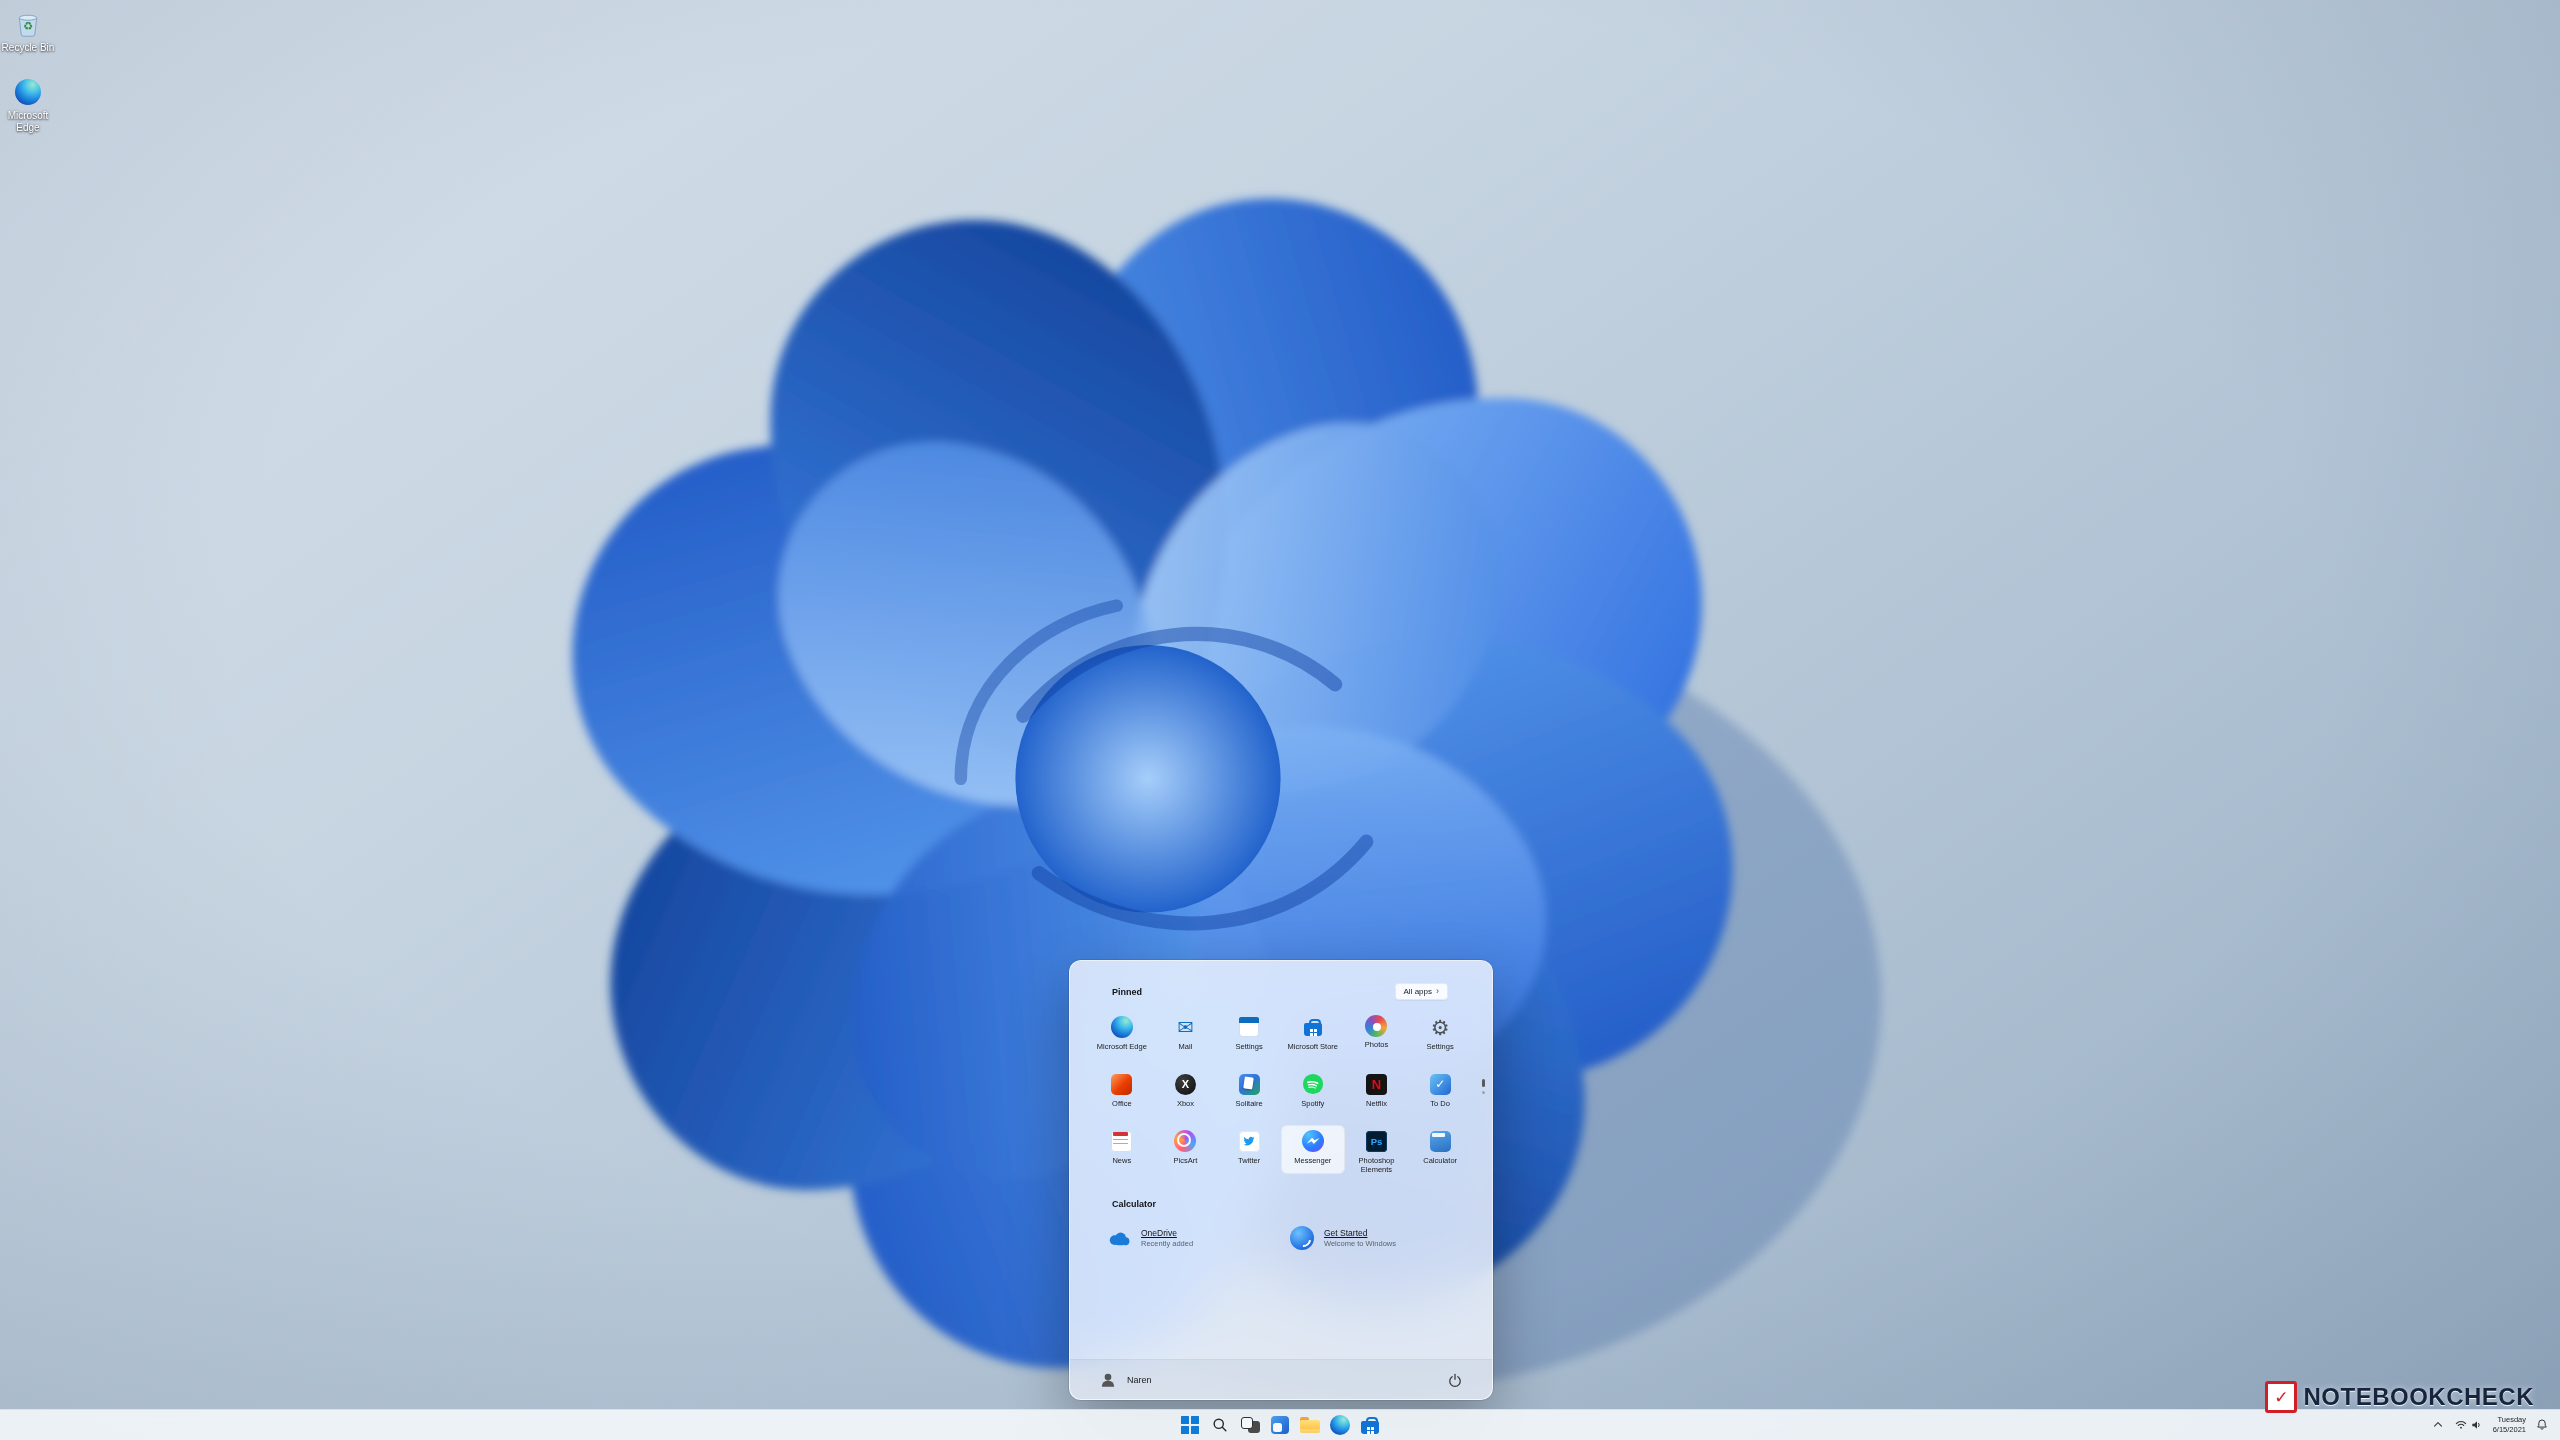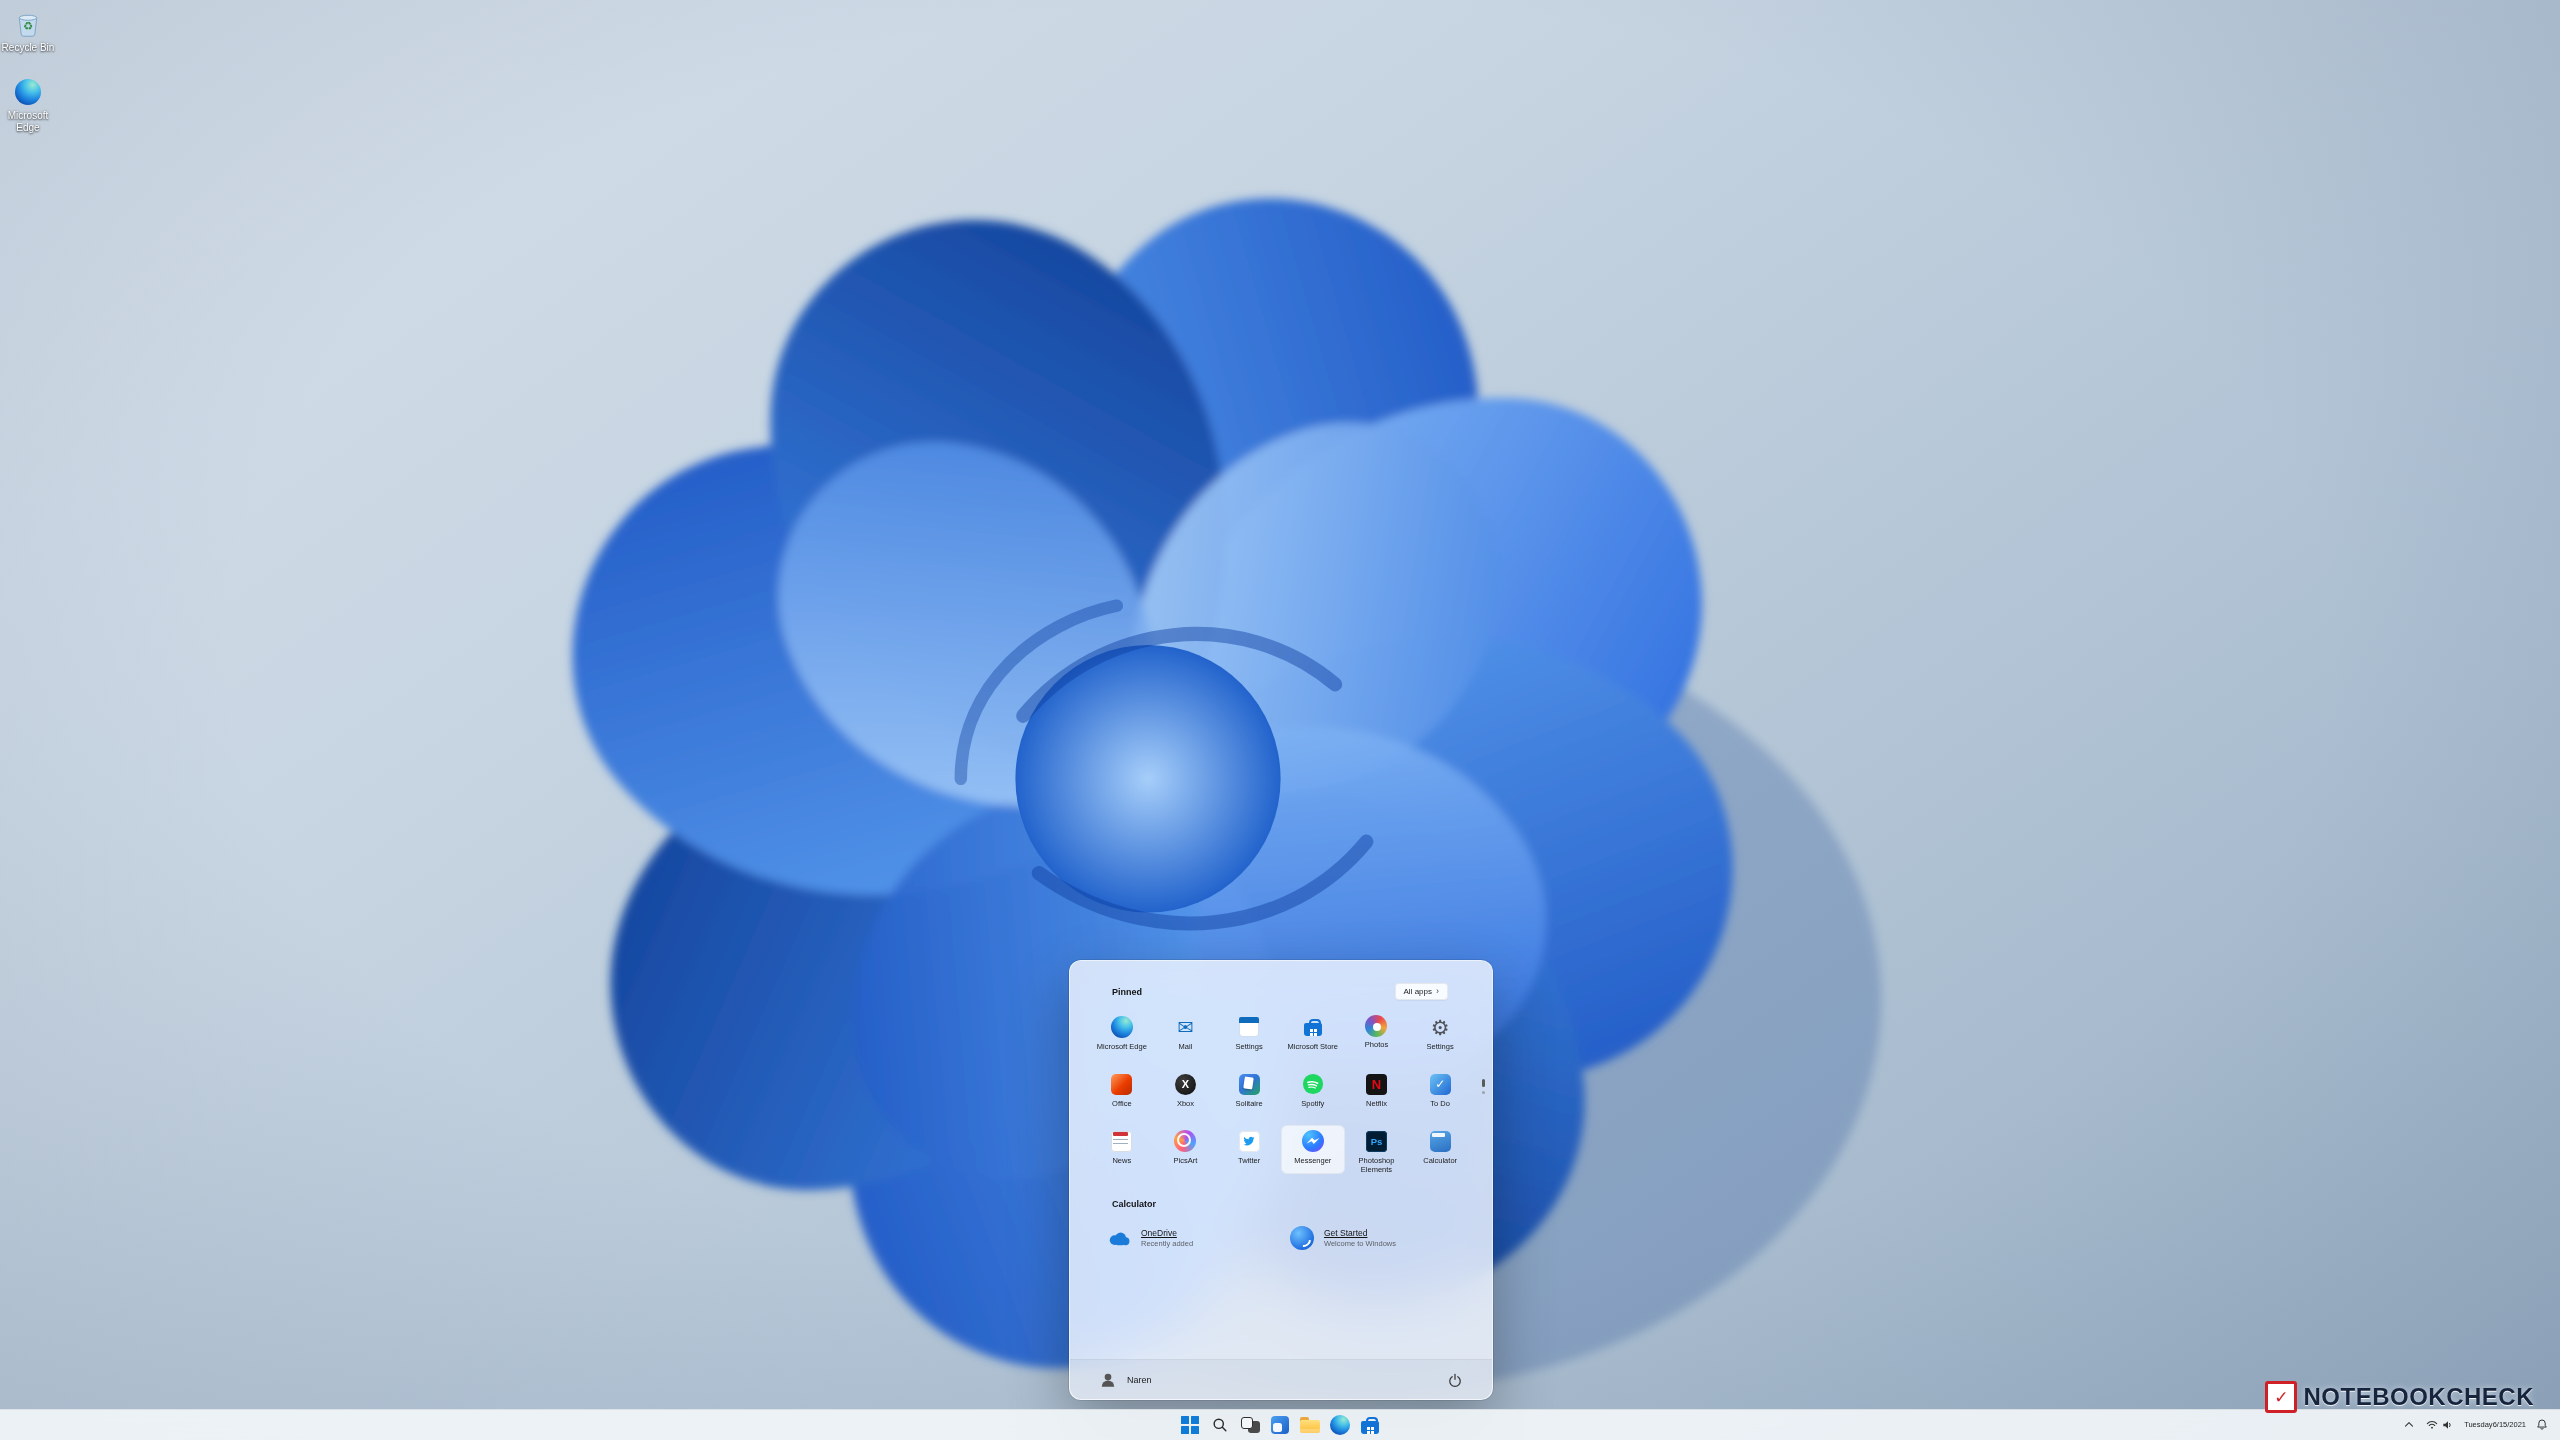--- a/index.html
+++ b/index.html
@@ -115,21 +115,21 @@
   .tb-taskview::before{content:"";position:absolute;left:0;top:0;width:12px;height:12px;background:#f3f7fa;
     border:1.7px solid #2f2f2f;border-radius:3px;box-sizing:border-box;z-index:1;}
   .tb-widgets{width:18px;height:18px;border-radius:4px;background:linear-gradient(135deg,#4aa0f0,#1b5fc8);position:relative;}
   .tb-widgets::after{content:"";position:absolute;left:2px;bottom:2px;width:9px;height:9px;background:#fff;border-radius:2.5px;opacity:.95;}
   .tb-folder{width:20px;height:16px;position:relative;}
   .tb-folder::before{content:"";position:absolute;left:0;top:0;width:9px;height:5px;background:#e9a63b;border-radius:2px 2px 0 0;}
   .tb-folder::after{content:"";position:absolute;left:0;bottom:0;width:20px;height:13px;
     background:linear-gradient(180deg,#ffdf7e,#fcbd33);border-radius:2px;box-shadow:inset 0 -4px 0 rgba(255,255,255,.25);}
   .tb-tray{position:absolute;right:10px;top:0;height:30px;display:flex;align-items:center;gap:8px;}
   .tray-btn{display:flex;align-items:center;justify-content:center;height:24px;border-radius:4px;}
-  .clock{display:flex;flex-direction:row;align-items:flex-end;justify-content:center;line-height:1.35;}
+  .clock{display:flex;flex-direction:column;align-items:flex-end;justify-content:center;line-height:1.35;}
   .clock div{font-size:7.5px;color:#1f1f1f;}
 
   
   .watermark{position:absolute;right:26px;top:1381px;z-index:60;display:flex;align-items:center;gap:6px;}
   .wm-box{width:26px;height:26px;background:#fff;border:3px solid #cf2027;border-radius:3px;
     display:flex;align-items:center;justify-content:center;font-size:17px;font-weight:800;color:#cf2027;}
   .wm-text{font-size:24px;font-weight:800;letter-spacing:.5px;color:#16243d;
     text-shadow:0 1px 0 rgba(255,255,255,.8),0 0 6px rgba(255,255,255,.55);}
 </style>
 </head>

